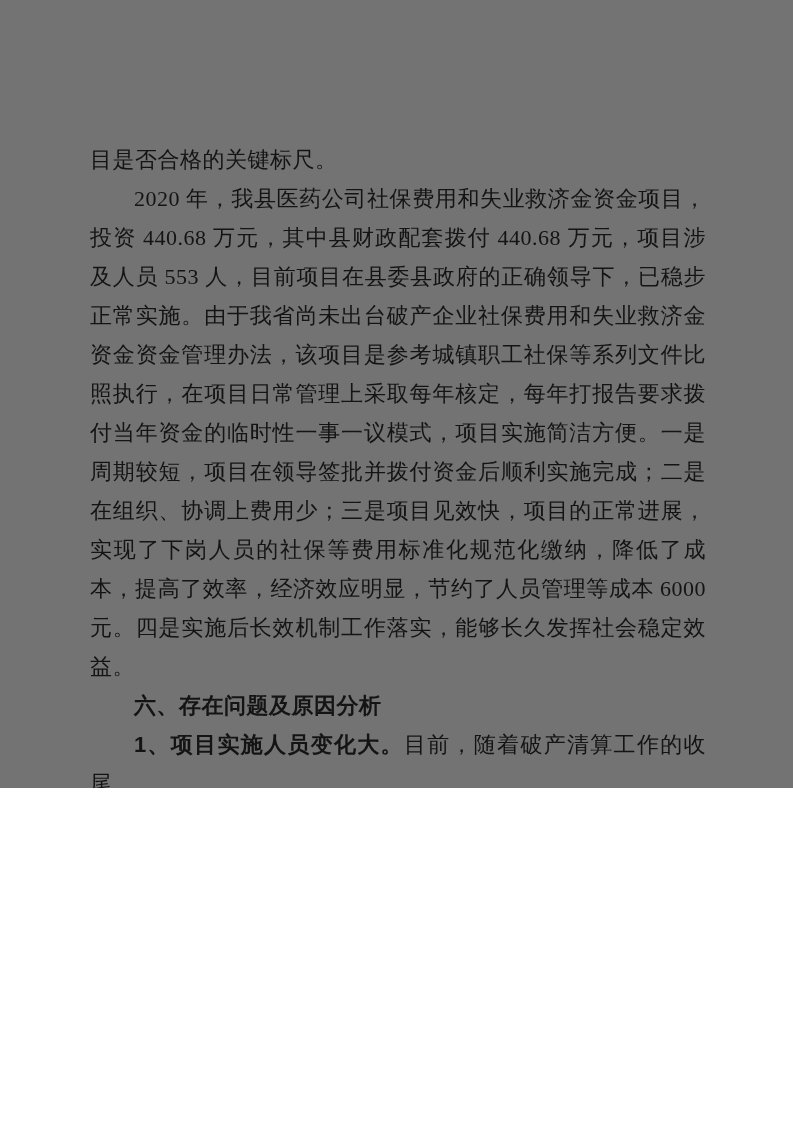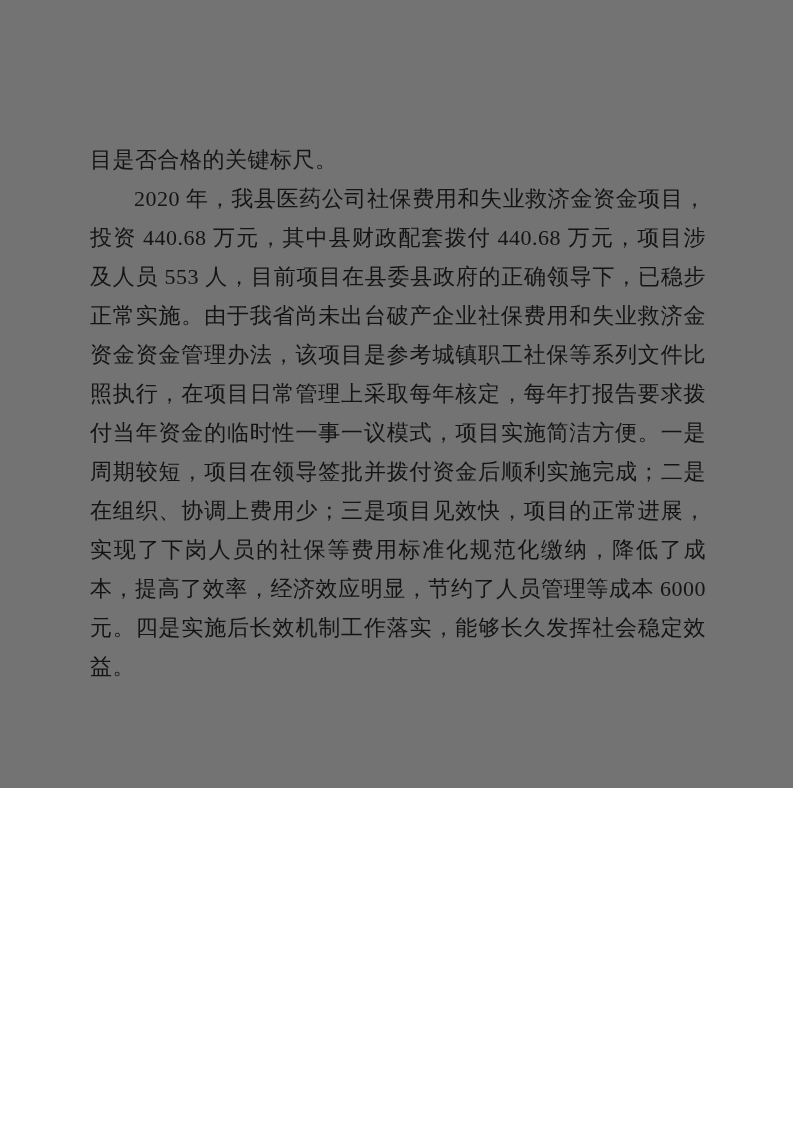--- a/index.html
+++ b/index.html
@@ -49,15 +49,17 @@
     font-family: "Liberation Serif", "DejaVu Serif", serif;
   }
 </style>
 </head>
 <body>
 
 <div class="page">
   <div class="content">
       <p class=""><span class="seg-normal">目是否合格的关键标尺。</span></p>
       <p class="indent"><span class="seg-normal">2020 年，我县医药公司社保费用和失业救济金资金项目，投资 440.68 万元，其中县财政配套拨付 440.68 万元，项目涉及人员 553 人，目前项目在县委县政府的正确领导下，已稳步正常实施。由于我省尚未出台破产企业社保费用和失业救济金资金资金管理办法，该项目是参考城镇职工社保等系列文件比照执行，在项目日常管理上采取每年核定，每年打报告要求拨付当年资金的临时性一事一议模式，项目实施简洁方便。一是周期较短，项目在领导签批并拨付资金后顺利实施完成；二是在组织、协调上费用少；三是项目见效快，项目的正常进展，实现了下岗人员的社保等费用标准化规范化缴纳，降低了成本，提高了效率，经济效应明显，节约了人员管理等成本 6000 元。四是实施后长效机制工作落实，能够长久发挥社会稳定效益。</span></p>
+      <p class="indent"><span class="seg-bold">六、存在问题及原因分析</span></p>
+      <p class="indent"><span class="seg-bold">1、项目实施人员变化大。</span><span class="seg-normal">目前，随着破产清算工作的收尾，</span></p>
     </div>
   <div class="page-number">-48-</div>
 </div>
 
 </body></html>

